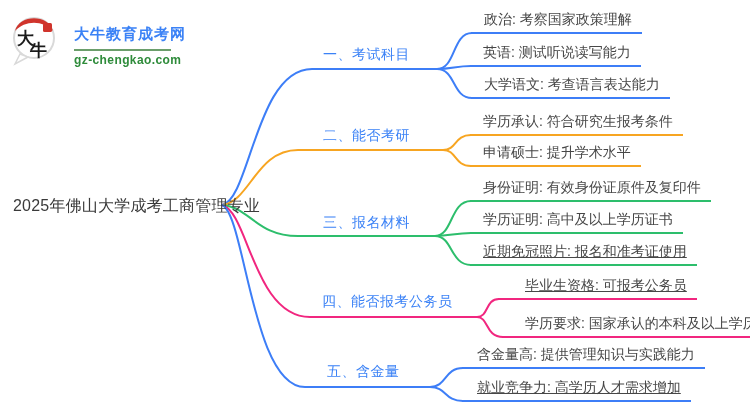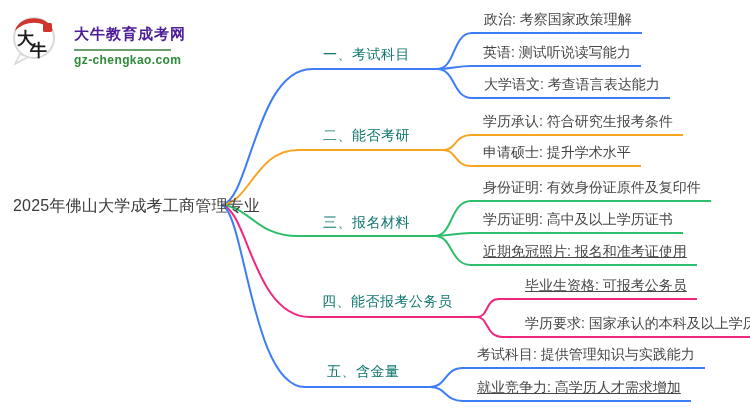--- a/index.html
+++ b/index.html
@@ -7,21 +7,21 @@
     position:relative;width:750px;height:410px;background:#ffffff;overflow:hidden;
     font-family:"Liberation Sans","DejaVu Sans",sans-serif;
   }
   svg.links{position:absolute;left:0;top:0;width:750px;height:410px;}
   svg.links path{fill:none;stroke-width:2;stroke-linecap:round;}
   .root{
     position:absolute;left:13px;top:196px;white-space:nowrap;
     font-size:16px;color:#3a3a3a;letter-spacing:.2px;
   }
   .blabel{
-    position:absolute;white-space:nowrap;font-size:14px;color:#0f766e;letter-spacing:.5px;
+    position:absolute;white-space:nowrap;font-size:14px;color:#3b82f6;letter-spacing:.5px;
   }
   .leaf{
     position:absolute;white-space:nowrap;font-size:14px;color:#474747;
     line-height:20px;padding:0 10px 3px 13px;border-bottom:2px solid #404040;
   }
   .logo{position:absolute;left:10px;top:8px;width:180px;height:58px;cursor:pointer;}
   .logo-mark{position:absolute;left:0;top:2px;}
   .site-name{
     position:absolute;left:64px;top:17px;font-size:15px;font-weight:bold;
     letter-spacing:1px;white-space:nowrap;
@@ -69,21 +69,21 @@
 
   <div class="logo">
     <svg class="logo-mark" width="54" height="56" viewBox="0 0 54 56">
       <circle cx="24" cy="28" r="20" fill="#ffffff" stroke="#d9d9d9" stroke-width="2"></circle>
       <path d="M10,44 L5,54 L18,47 Z" fill="#ffffff" stroke="#d9d9d9" stroke-width="1.5"></path>
       <path d="M5,21 C9,4 39,4 43,21 C33,10 15,10 5,21 Z" fill="#d0342c"></path>
       <rect x="33" y="13" width="9" height="9" rx="1.5" fill="#d0342c"></rect>
       <text x="7" y="34" font-size="17" font-weight="bold" fill="#1a1a1a" font-family="'DejaVu Sans',sans-serif">大</text>
       <text x="20" y="46" font-size="17" font-weight="bold" fill="#1a1a1a" font-family="'DejaVu Sans',sans-serif">牛</text>
     </svg>
-    <div class="site-name" style="color: #4c1d95;">大牛教育成考网</div>
+    <div class="site-name" style="color: #3b82f6;">大牛教育成考网</div>
     <div class="site-divider"></div>
     <div class="site-url" style="color: rgb(46, 139, 58); text-align: right;">gz-chengkao.com</div>
   </div>
 
   <div class="root">2025年佛山大学成考工商管理专业</div>
 
   <div class="blabel" style="left:323px;top:46px">一、考试科目</div>
   <div class="blabel" style="left:323px;top:127px">二、能否考研</div>
   <div class="blabel" style="left:323px;top:214px">三、报名材料</div>
   <div class="blabel" style="left:322px;top:293px">四、能否报考公务员</div>
@@ -96,16 +96,16 @@
   <div class="leaf" style="left: 470px; top: 111px; border-bottom-color: rgb(247, 165, 33);">学历承认: 符合研究生报考条件</div>
   <div class="leaf" style="left: 470px; top: 142px; border-bottom-color: rgb(247, 165, 33);">申请硕士: 提升学术水平</div>
 
   <div class="leaf" style="left: 470px; top: 177px; border-bottom-color: rgb(45, 190, 108);">身份证明: 有效身份证原件及复印件</div>
   <div class="leaf" style="left: 470px; top: 209px; border-bottom-color: rgb(45, 190, 108);">学历证明: 高中及以上学历证书</div>
   <div class="leaf" style="left: 470px; top: 241px; border-bottom-color: rgb(45, 190, 108); text-decoration: underline;">近期免冠照片: 报名和准考证使用</div>
 
   <div class="leaf" style="left: 498px; top: 275px; padding-left: 27px; border-bottom-color: rgb(241, 38, 127); text-decoration: underline;">毕业生资格: 可报考公务员</div>
   <div class="leaf" style="left: 502px; top: 313px; padding-left: 23px; border-bottom-color: rgb(241, 38, 127);">学历要求: 国家承认的本科及以上学历</div>
 
-  <div class="leaf" style="left: 462px; top: 344px; padding-left: 15px; border-bottom-color: rgb(61, 126, 247);">考试科目: 提供管理知识与实践能力</div>
+  <div class="leaf" style="left: 462px; top: 344px; padding-left: 15px; border-bottom-color: rgb(61, 126, 247);">含金量高: 提供管理知识与实践能力</div>
   <div class="leaf" style="left: 462px; top: 377px; padding-left: 15px; border-bottom-color: rgb(61, 126, 247); text-decoration: underline;">就业竞争力: 高学历人才需求增加</div>
 
 </div>
 
 </body></html>

